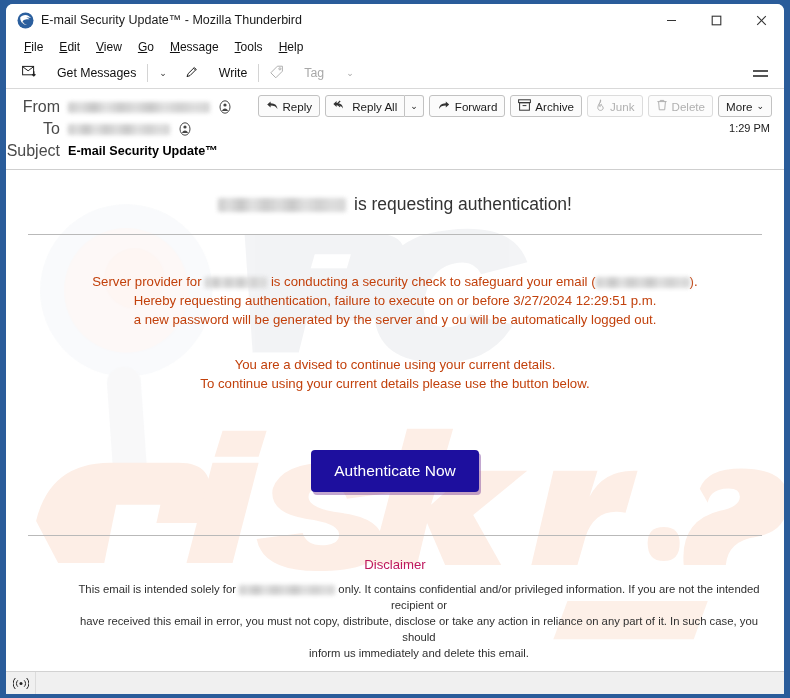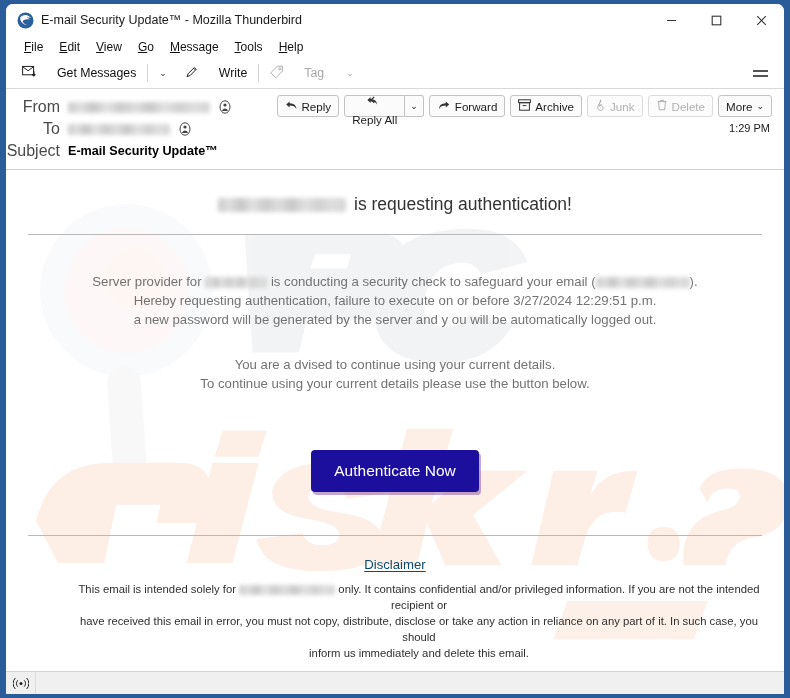--- a/index.html
+++ b/index.html
@@ -169,21 +169,21 @@
     border: 1px solid #c2c2c2;
     border-radius: 3px;
     background: #fbfbfb;
     font-size: 11.6px;
     color: #1a1a1a;
     white-space: nowrap;
   }
   .hdr-btn.disabled { color: #b0b0b0; border-color: #dcdcdc; background:#fcfcfc; }
   .hdr-btn.attached-left { border-left: none; border-radius: 0 3px 3px 0; padding: 0 5px; }
   .hdr-group { display: flex; }
-  .hdr-group .hdr-btn:first-child { border-radius: 3px 0 0 3px; flex-direction: column; }
+  .hdr-group .hdr-btn:first-child { border-radius: 3px 0 0 3px; }
 
   
   #msg-body {
     flex: 1;
     position: relative;
     background: #ffffff;
     overflow: hidden;
   }
 
   
@@ -217,21 +217,21 @@
 
   .hr-line {
     height: 1px;
     background: #b9b9b9;
     margin: 19px 22px 0 22px;
   }
 
   .para {
     font-size: 13.2px;
     line-height: 19px;
-    color: #737373;
+    color: #c2410c;
   }
   .para .blur-pill { display: inline-block; vertical-align: middle; }
 
   #para-1 { margin-top: 37px; }
   #para-2 { margin-top: 26px; }
 
   #btn-wrap {
     margin-top: 57px;
     display: flex;
     justify-content: center;
@@ -250,22 +250,21 @@
 
   #hr-bottom {
     height: 1px;
     background: #b9b9b9;
     margin: 43px 22px 0 22px;
   }
 
   #disclaimer-title {
     margin-top: 21px;
     font-size: 13.2px;
-    color: #0c4a6e;
-    text-decoration: underline;
+    color: #be185d;
     text-underline-offset: 2px;
   }
   #disclaimer-body {
     margin-top: 9px;
     font-size: 11.3px;
     line-height: 16px;
     color: #2f2f2f;
     padding: 0 18px;
     margin-left: 48px;
   }

